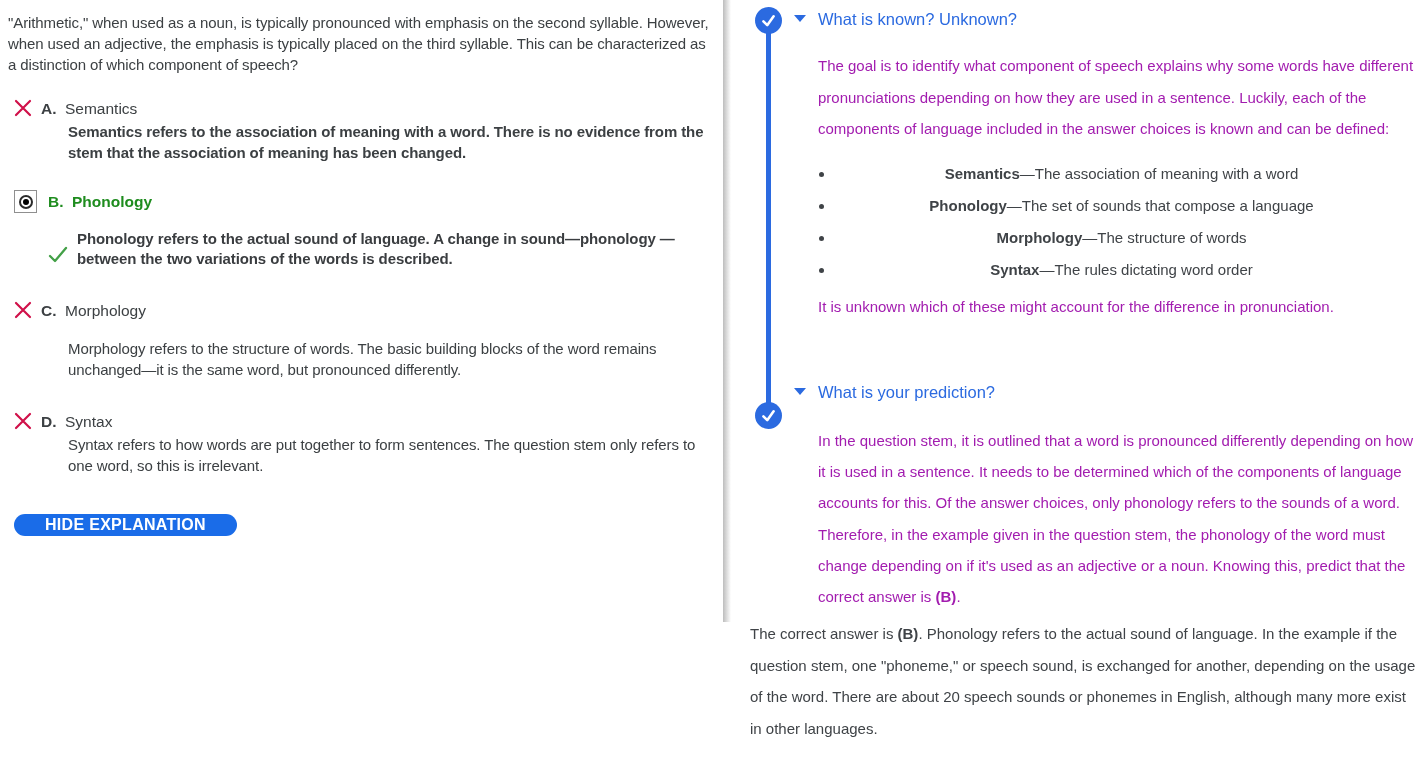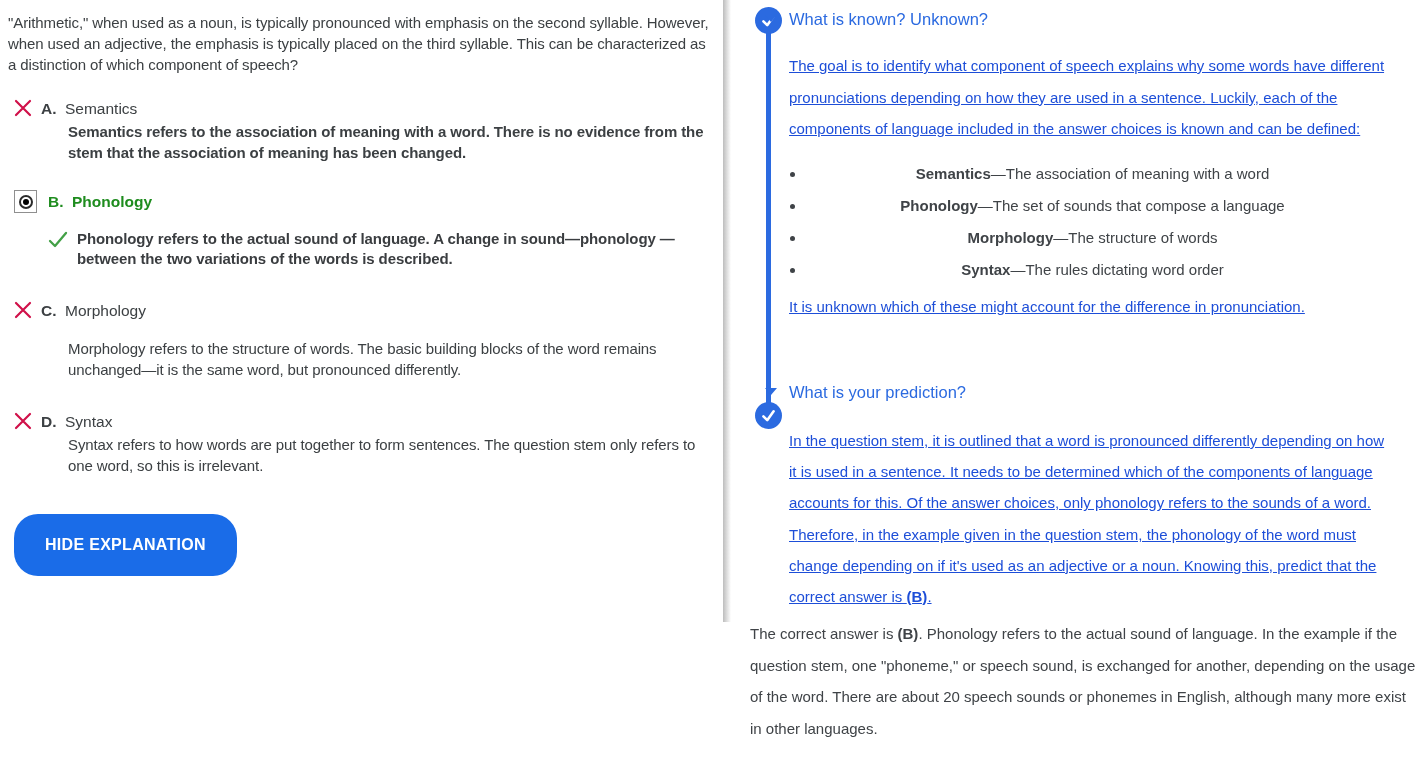--- a/index.html
+++ b/index.html
@@ -27,54 +27,54 @@
   .radio-ring { width:14px; height:14px; border:2px solid #2b2b2b; border-radius:50%;
     display:flex; align-items:center; justify-content:center; }
   .radio-dot { width:6px; height:6px; background:#000; border-radius:50%; }
 
   .green-text { color:#1e8c1e; font-weight:bold; }
 
   .expl { margin-left:60px; width:650px; font-size:15px; line-height:21px; letter-spacing:-0.1px; }
   .expl-a { margin-top:0;font-weight:bold; }
   .expl-c { margin-top:15px; }
   .expl-d { }
-  .expl-b-row { display:flex; align-items:flex-start; margin-left:40px; margin-top:16px; }
+  .expl-b-row { display:flex; align-items:flex-end; margin-left:40px; margin-top:16px; }
   .expl-b-row .icon-cell { width:20px; margin-right:9px; margin-top:1px; flex:none; }
   .expl-b-text { width:640px; font-size:15px; line-height:20px; font-weight:bold;
     letter-spacing:-0.1px; color:#3a3d40; }
 
-  .hide-btn { display:inline-block; margin:38px 0 0 6px; padding:22px 31px;
+  .hide-btn { display:inline-block; margin:38px 0 0 6px; padding:2px 31px;
     border:none; border-radius:24px; background:#1a6ce8; color:#ffffff;
     font-family:inherit; font-size:16px; font-weight:bold; letter-spacing:0.3px; cursor:pointer; }
   .qid { margin:19px 0 0 6px; font-size:14px; color:#9aa0a6; }
 
   
   .divider { position:absolute; left:723px; top:0; width:8px; height:622px;
     background:linear-gradient(to right,#bdbdbd,rgba(189,189,189,0)); }
 
   
   .right-pane { position:absolute; left:723px; top:0; width:702px; height:769px; }
 
   .timeline-line { position:absolute; left:43px; top:18px; width:5px; height:399px;
     background:#2b6ae0; border-radius:3px; }
   .tnode { position:absolute; left:32px; width:27px; height:27px; border-radius:50%;
     background:#2b6ae0; display:flex; align-items:center; justify-content:center; }
   .tnode-1 { top:7px; }
   .tnode-2 { top:402px; }
 
-  .section { padding-left:66px; }
+  .section { padding-left:95px; }
   .sec-1 { padding-top:9px; }
   .sec-2 { margin-top:60px; }
 
   .sec-heading { position:relative; font-size:16.5px; line-height:21px; color:#2b6ae0; cursor:pointer; }
   .tri { position:absolute; left:-24px; top:6px; width:0; height:0;
     border-left:6px solid transparent; border-right:6px solid transparent;
     border-top:7px solid #2b6ae0; }
 
-  .rp { width:598px; font-size:15px; line-height:31.5px; margin-top:20px; color:#1d4ed8;text-decoration:underline; }
+  .rp { width:598px; font-size:15px; line-height:31.5px; margin-top:20px; color:#a21caf; }
   .sec-2 .rp { margin-top:22px; line-height:31.2px; }
 
   .bullets { margin:13px 0 0 0; padding-left:17px; list-style:disc; width:590px; }
   .bullets li { font-size:15px; line-height:32px; color:#3f4347;text-align:center; }
   .closing { margin-top:5px; }
 
   .footer-p { margin:6px 0 0 27px; width:668px; font-size:15px; line-height:31.5px; color:#3f4347; }
   b { font-weight:bold; }
 </style>
 </head>

